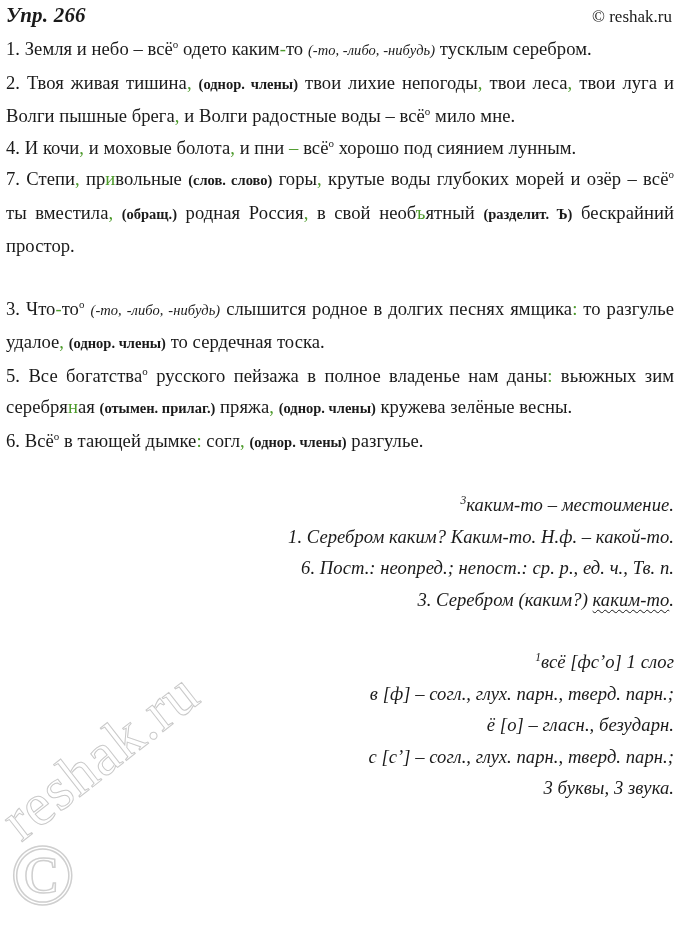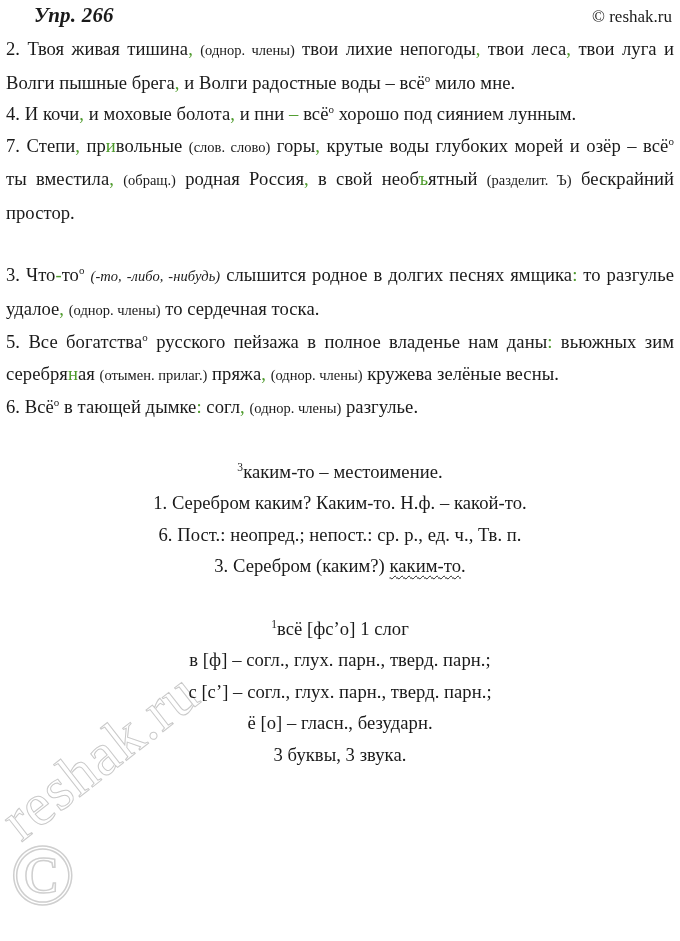--- a/index.html
+++ b/index.html
@@ -59,21 +59,20 @@
   }
 
   
   .header {
     position: relative;
     z-index: 2;
     display: flex;
     align-items: baseline;
     justify-content: space-between;
     height: 26px;
-    margin-left: 28px;
   }
   .title {
     font-weight: bold;
     font-style: italic;
     font-size: 21px;
     line-height: 22px;
     letter-spacing: 0.2px;
   }
   .copyright {
     font-size: 17px;
@@ -90,29 +89,30 @@
   }
   p.para {
     margin: 0 0 0 0;
     padding: 0;
     font-size: 18.6px;
     line-height: 31.5px;
     text-align: justify;
     text-justify: inter-word;
     letter-spacing: 0.05px;
   }
-  p.para.nojust { text-align: center; }
+  p.para.nojust { text-align: right; font-style: italic; }
 
   .gap-lg { height: 31px; }
 
   
   .green { color: #4c9a2a; }
   .note {
     font-size: 14.5px;
     letter-spacing: 0;
+    font-weight: bold;
   }
   .note-i {
     font-size: 14.5px;
     font-style: italic;
   }
   .sup {
     font-size: 11px;
     vertical-align: super;
     line-height: 0;
   }
@@ -139,20 +139,21 @@
   </div>
 
   <div class="header">
     <div class="title">Упр. 266</div>
     <div class="copyright">© reshak.ru</div>
   </div>
 
   <div class="content">
 
     <div id="block-a">
+        <p class="para"><span>1. </span><span>Земля и небо – всё</span><sup class="sup">о</sup><span> одето каким</span><span class="green">-</span><span>то </span><span class="note-i">(-то, -либо, -нибудь)</span><span> тусклым серебром.</span></p>
         <p class="para"><span>2. </span><span>Твоя живая тишина</span><span class="green">,</span><span> </span><span class="note">(однор. члены)</span><span> твои лихие непогоды</span><span class="green">,</span><span> твои леса</span><span class="green">,</span><span> твои луга и Волги пышные брега</span><span class="green">,</span><span> и Волги радостные воды – всё</span><sup class="sup">о</sup><span> мило мне.</span></p>
         <p class="para"><span>4. </span><span>И кочи</span><span class="green">,</span><span> и моховые болота</span><span class="green">,</span><span> и пни </span><span class="green">–</span><span> всё</span><sup class="sup">о</sup><span> хорошо под сиянием лунным.</span></p>
         <p class="para"><span>7. </span><span>Степи</span><span class="green">,</span><span> пр</span><span class="green">и</span><span>вольные </span><span class="note">(слов. слово)</span><span> горы</span><span class="green">,</span><span> крутые воды глубоких морей и озёр – всё</span><sup class="sup">о</sup><span> ты вместила</span><span class="green">,</span><span> </span><span class="note">(обращ.)</span><span> родная Россия</span><span class="green">,</span><span> в свой необ</span><span class="green">ъ</span><span>ятный </span><span class="note">(разделит. Ъ)</span><span> бескрайний простор.</span></p>
       </div>
 
     <div class="gap-lg"></div>
 
     <div id="block-b">
         <p class="para"><span>3. </span><span>Что</span><span class="green">-</span><span>то</span><sup class="sup">о</sup><span> </span><span class="note-i">(-то, -либо, -нибудь)</span><span>  слышится родное в долгих песнях ямщика</span><span class="green">:</span><span> то разгулье удалое</span><span class="green">,</span><span> </span><span class="note">(однор. члены)</span><span> то сердечная тоска.</span></p>
         <p class="para"><span>5. </span><span>Все богатства</span><sup class="sup">о</sup><span> русского пейзажа в полное владенье нам даны</span><span class="green">:</span><span> вьюжных зим серебря</span><span class="green">н</span><span>ая </span><span class="note">(отымен. прилаг.)</span><span> пряжа</span><span class="green">,</span><span> </span><span class="note">(однор. члены)</span><span> кружева зелёные весны.</span></p>
@@ -166,19 +167,19 @@
         <p class="para nojust"><span>1. Серебром каким? Каким-то. Н.ф. – какой-то.</span></p>
         <p class="para nojust"><span>6. Пост.: неопред.; непост.: ср. р., ед. ч., Тв. п.</span></p>
         <p class="para nojust"><span>3. Серебром (каким?) </span><span class="wavy">каким-то</span><span>.</span></p>
       </div>
 
     <div class="gap-lg"></div>
 
     <div id="phon-block">
         <p class="para nojust"><sup class="supnum">1</sup><span>всё [фс’о] 1 слог</span></p>
         <p class="para nojust"><span>в [ф] – согл., глух. парн., тверд. парн.;</span></p>
+        <p class="para nojust"><span>ё [о] – гласн., безударн.</span></p>
         <p class="para nojust"><span>с [с’] – согл., глух. парн., тверд. парн.;</span></p>
-        <p class="para nojust"><span>ё [о] – гласн., безударн.</span></p>
         <p class="para nojust"><span>3 буквы, 3 звука.</span></p>
       </div>
 
   </div>
 </div>
 
 </body></html>

